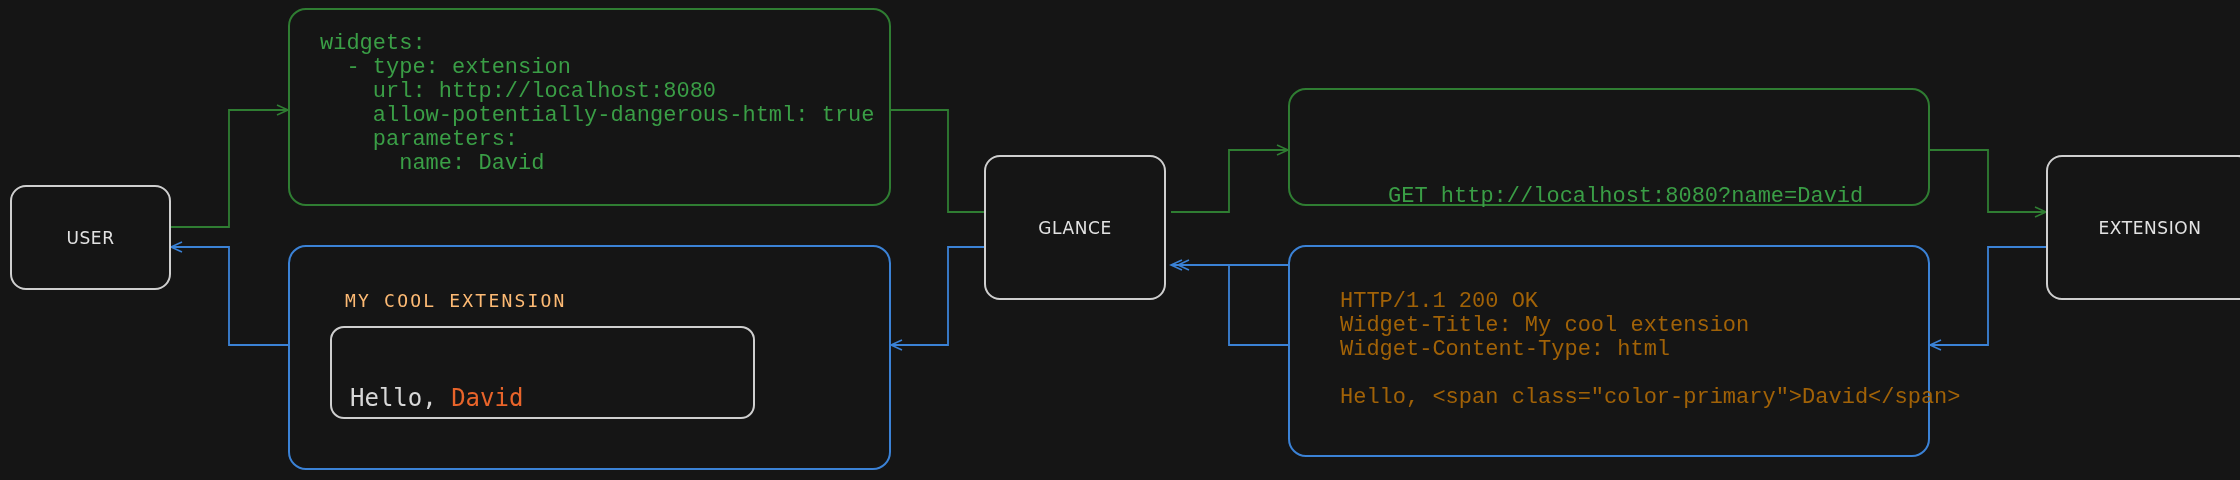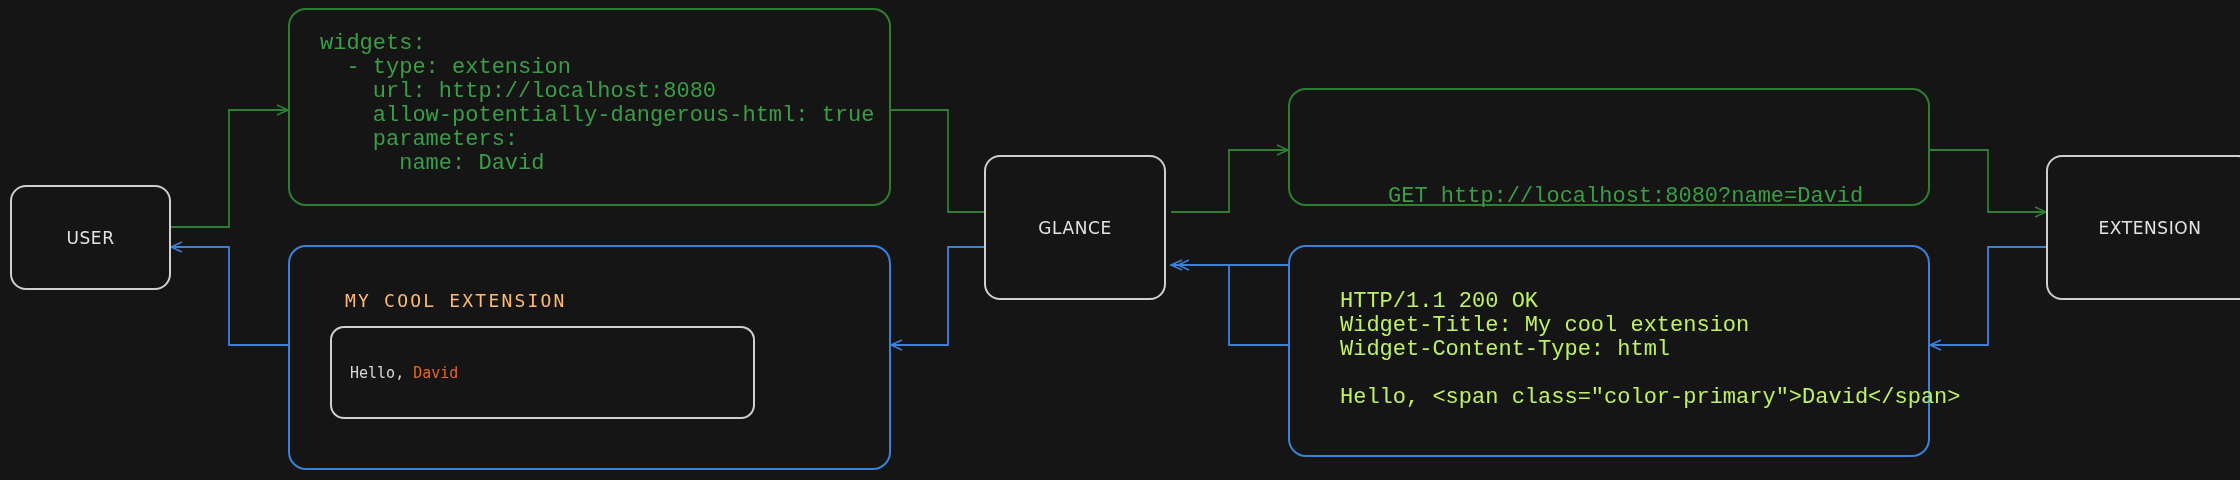--- a/index.html
+++ b/index.html
@@ -51,43 +51,44 @@
   .panel.plain { border-color: #cfcfcf; }
 
   .code {
     position: absolute;
     white-space: pre;
     font-family: Liberation Mono, monospace;
     font-size: 22px;
     line-height: 24px;
     color: #3a9e46;
   }
-  .code.blue { color: #bef264; }
+  .code.blue { color: #a16207; }
 
   
   .widget-title {
     position: absolute;
     color: #fdba74;
     font-size: 18px;
     letter-spacing: 2.2px;
     font-family: "DejaVu Sans Mono", "Liberation Mono", monospace;
   }
   .widget-card {
     position: absolute;
     box-sizing: border-box;
     border: 2px solid #cfcfcf;
     border-radius: 14px;
     background: #151515;
   }
   .widget-body {
     position: absolute;
     font-family: "DejaVu Sans Mono", "Liberation Mono", monospace;
-    font-size: 15px;
+    font-size: 24px;
     color: #d8d8d8;
     white-space: pre;
+    margin-top: 20px;
   }
   .accent { color: #e8642a; }
 </style>
 </head>
 <body>
 
 <div id="stage">
 
   <svg id="wires" viewBox="0 0 2240 480" xmlns="http://www.w3.org/2000/svg">
     <defs>

